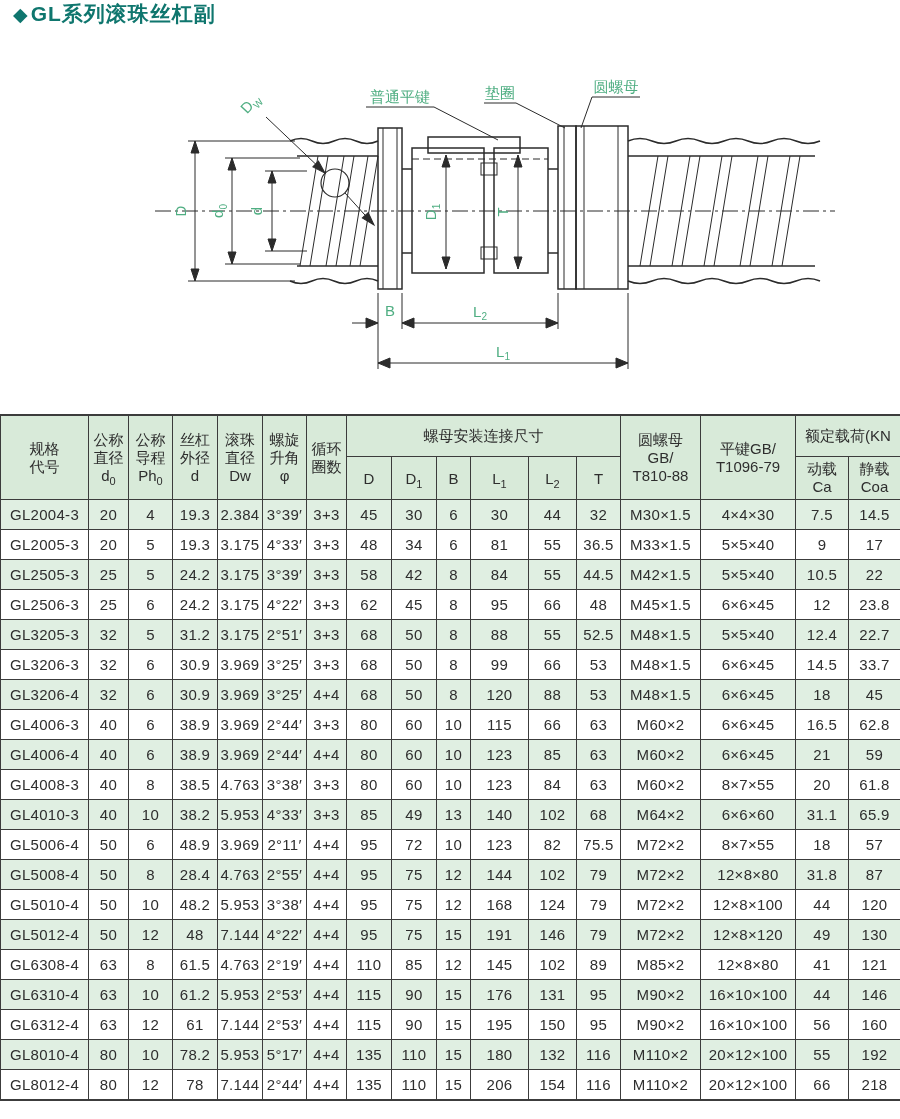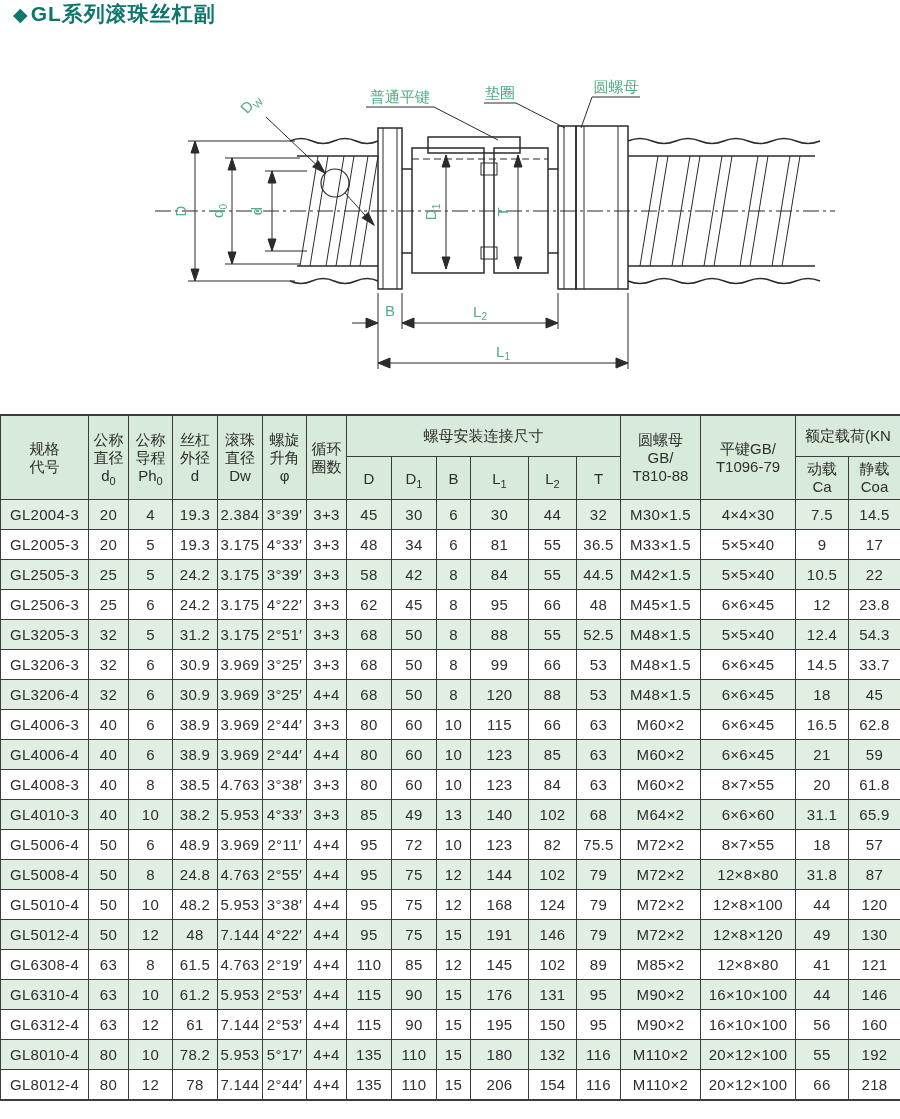--- a/index.html
+++ b/index.html
@@ -364,21 +364,21 @@
         <td>3+3</td>
         <td>68</td>
         <td>50</td>
         <td>8</td>
         <td>88</td>
         <td>55</td>
         <td>52.5</td>
         <td>M48×1.5</td>
         <td>5×5×40</td>
         <td>12.4</td>
-        <td>54.3</td>
+        <td>22.7</td>
       </tr>
       <tr>
         <td>GL3206-3</td>
         <td>32</td>
         <td>6</td>
         <td>30.9</td>
         <td>3.969</td>
         <td>3°25′</td>
         <td>3+3</td>
         <td>68</td>
@@ -503,21 +503,21 @@
         <td>75.5</td>
         <td>M72×2</td>
         <td>8×7×55</td>
         <td>18</td>
         <td>57</td>
       </tr>
       <tr>
         <td>GL5008-4</td>
         <td>50</td>
         <td>8</td>
-        <td>24.8</td>
+        <td>28.4</td>
         <td>4.763</td>
         <td>2°55′</td>
         <td>4+4</td>
         <td>95</td>
         <td>75</td>
         <td>12</td>
         <td>144</td>
         <td>102</td>
         <td>79</td>
         <td>M72×2</td>

